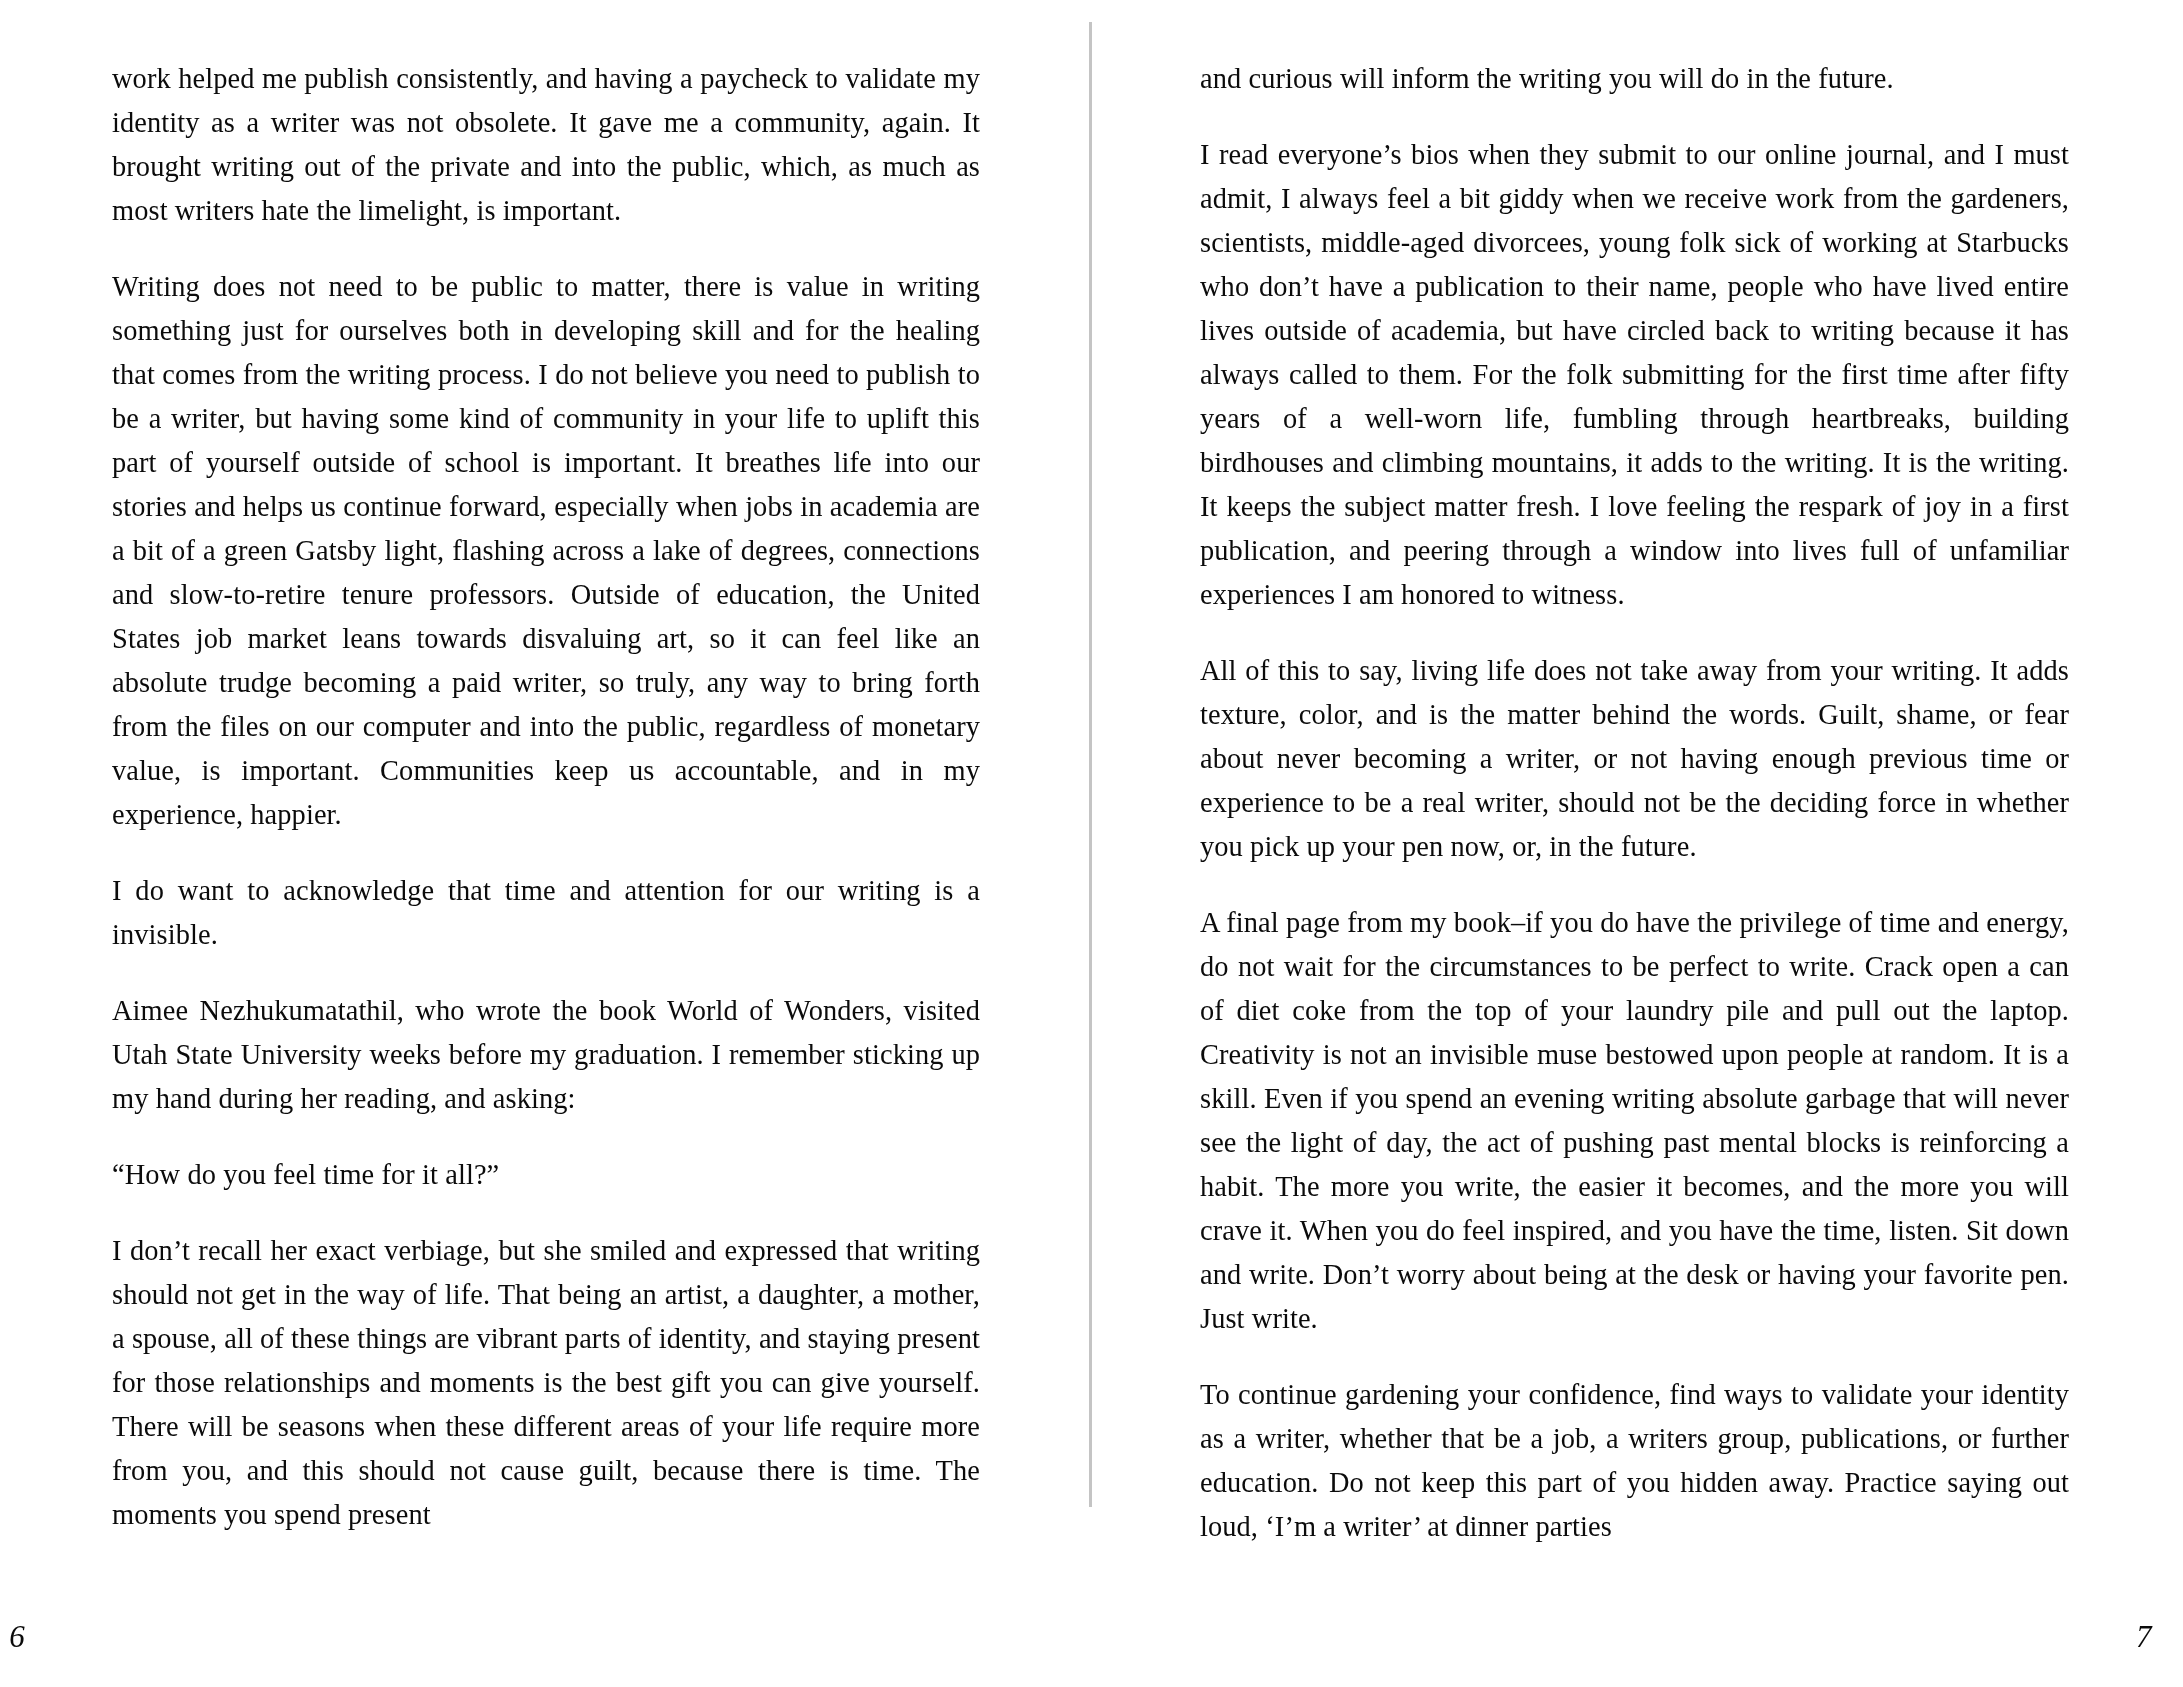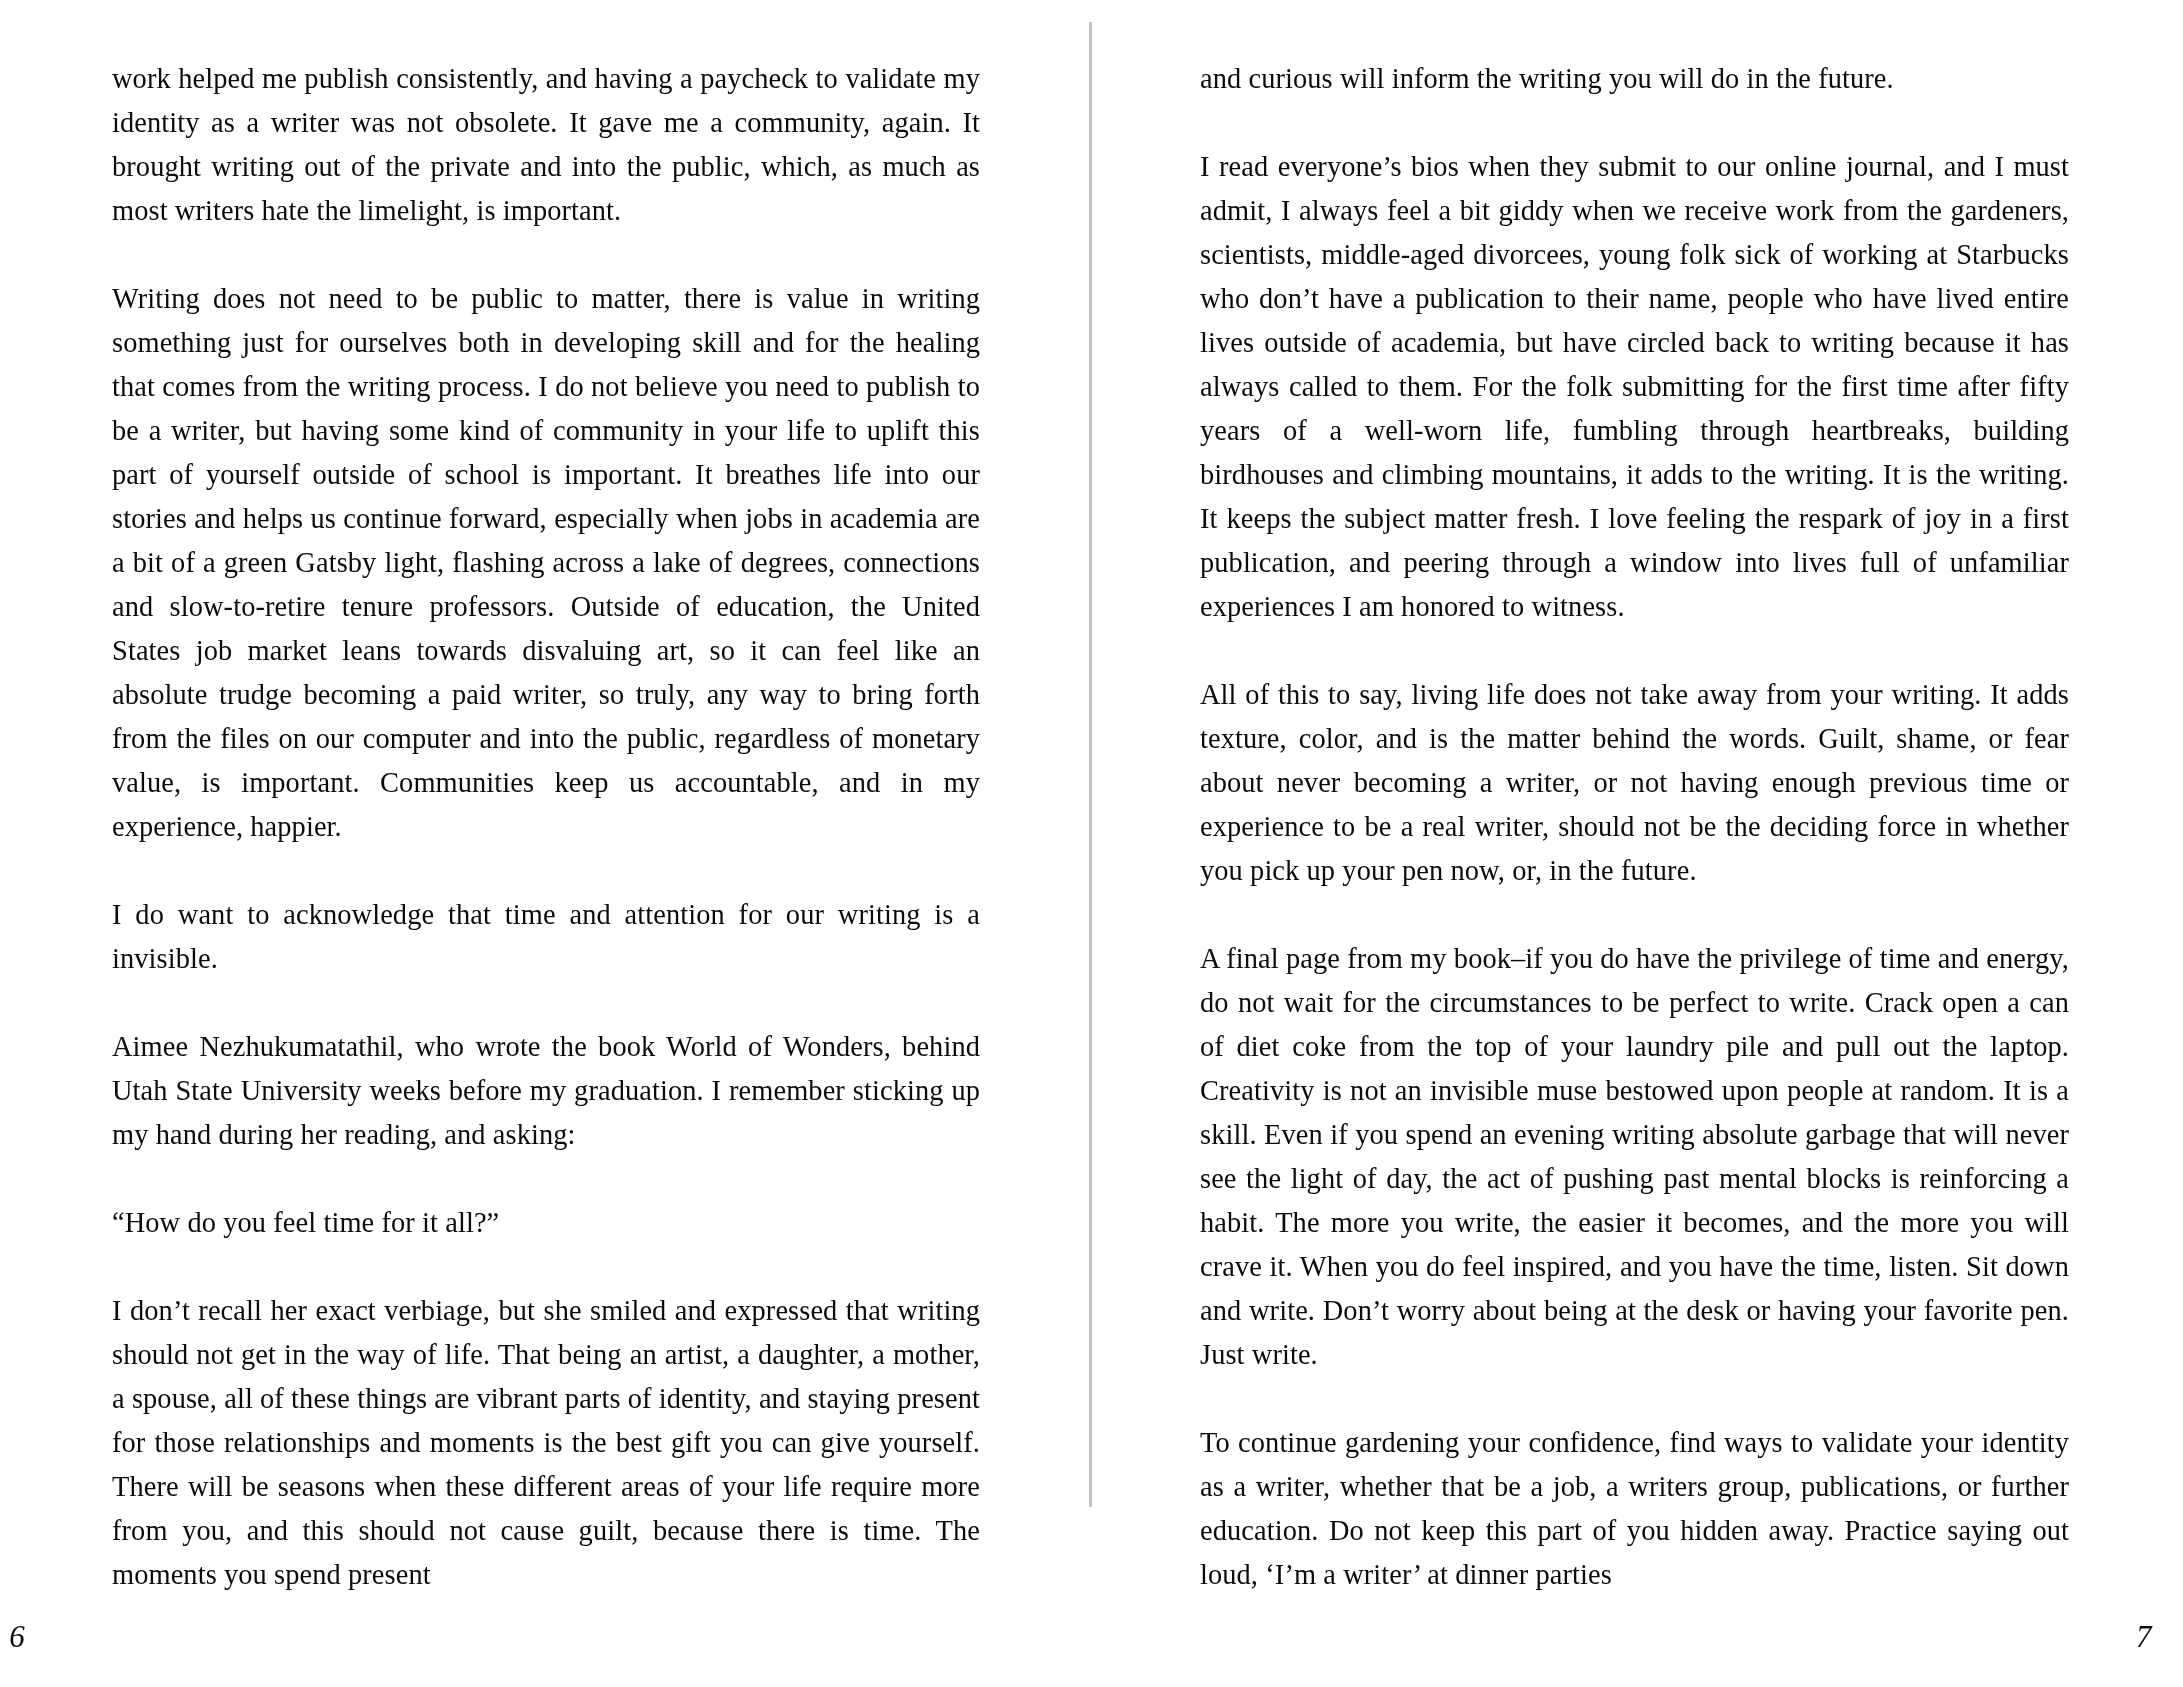--- a/index.html
+++ b/index.html
@@ -27,21 +27,21 @@
     text-align: justify;
     color: #0b0b0b;
     font-size: 28.4px;
     line-height: 44px;
     letter-spacing: 0.1px;
   }
   .page.left  .text-col { left: 112px; width: 868px; }
   .page.right .text-col { left: 108px; width: 869px; }
 
   .text-col p { margin: 0; padding: 0; }
-  .text-col p + p { margin-top: 44px; }
+  .text-col p + p { margin-top: 32px; }
 
   .divider {
     position: absolute;
     left: 1089px;
     top: 22px;
     width: 3.3px;
     height: 1485px;
     background: #c4c4c4;
   }
 
@@ -59,21 +59,21 @@
 </head>
 <body>
 
 <main>
 
   <section class="page left">
     <div class="text-col">
         <p>work helped me publish consistently, and having a paycheck to validate my identity as a writer was not obsolete. It gave me a community, again. It brought writing out of the private and into the public, which, as much as most writers hate the limelight, is important.</p>
         <p>Writing does not need to be public to matter, there is value in writing something just for ourselves both in developing skill and for the healing that comes from the writing process. I do not believe you need to publish to be a writer, but having some kind of community in your life to uplift this part of yourself outside of school is important. It breathes life into our stories and helps us continue forward, especially when jobs in academia are a bit of a green Gatsby light, flashing across a lake of degrees, connections and slow-to-retire tenure professors. Outside of education, the United States job market leans towards disvaluing art, so it can feel like an absolute trudge becoming a paid writer, so truly, any way to bring forth from the files on our computer and into the public, regardless of monetary value, is important. Communities keep us accountable, and in my experience, happier.</p>
         <p>I do want to acknowledge that time and attention for our writing is a invisible.</p>
-        <p>Aimee Nezhukumatathil, who wrote the book World of Wonders, behind Utah State University weeks before my graduation. I remember sticking up my hand during her reading, and asking:</p>
+        <p>Aimee Nezhukumatathil, who wrote the book World of Wonders, visited Utah State University weeks before my graduation. I remember sticking up my hand during her reading, and asking:</p>
         <p>“How do you feel time for it all?”</p>
         <p>I don’t recall her exact verbiage, but she smiled and expressed that writing should not get in the way of life. That being an artist, a daughter, a mother, a spouse, all of these things are vibrant parts of identity, and staying present for those relationships and moments is the best gift you can give yourself. There will be seasons when these different areas of your life require more from you, and this should not cause guilt, because there is time. The moments you spend present</p>
       </div>
     <div class="page-number">6</div>
   </section>
 
   <div class="divider"></div>
 
   <section class="page right">
     <div class="text-col">

